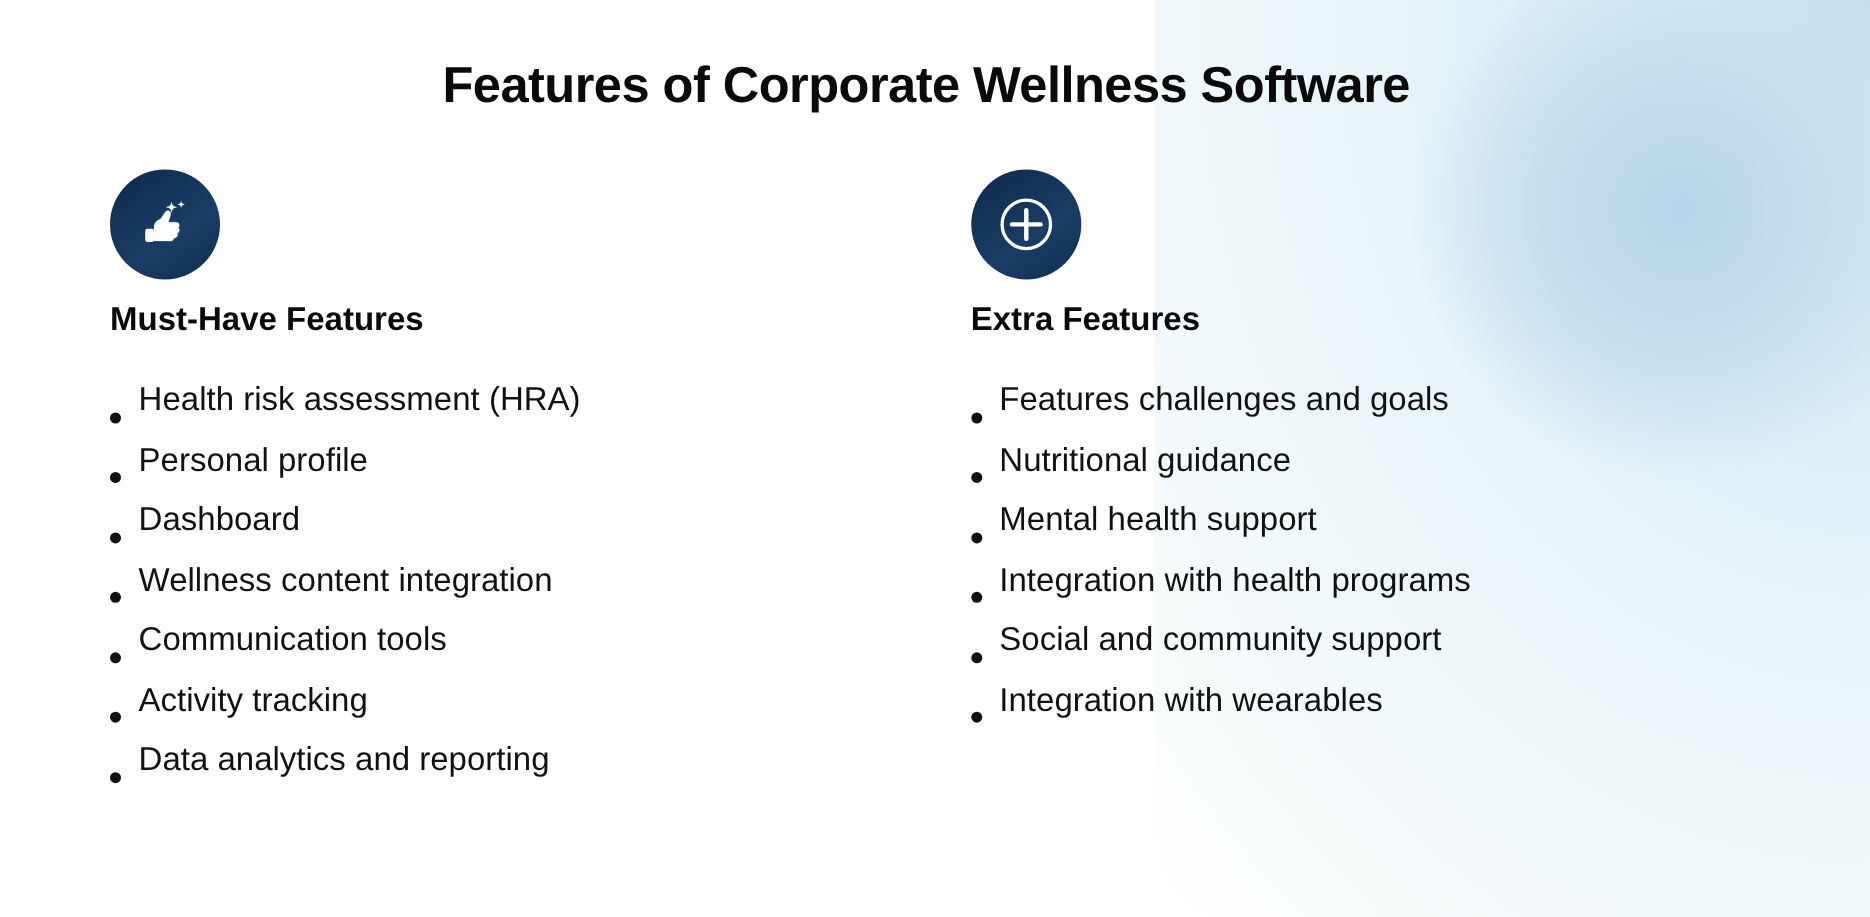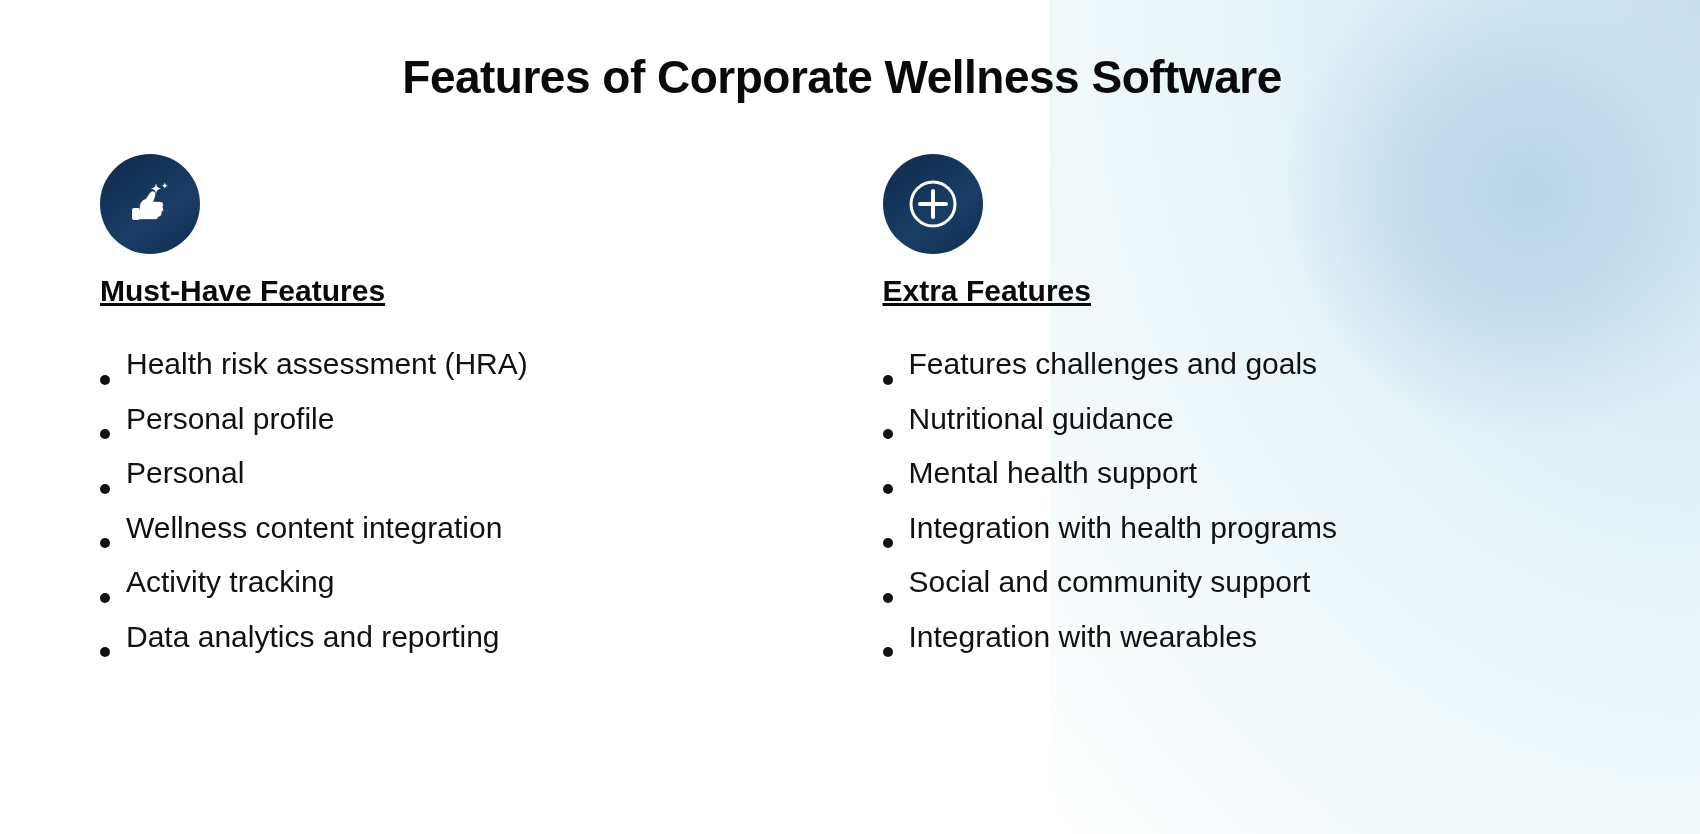--- a/index.html
+++ b/index.html
@@ -83,21 +83,20 @@
 
     .icon-circle svg {
       width: 54px;
       height: 54px;
     }
 
     .column-title {
       font-size: 30px;
       font-weight: 800;
       color: #0a0a0a;
-      text-decoration: underline;
     }
 
     .feature-list {
       list-style: none;
       padding-left: 20px;
     }
 
     .feature-list li {
       font-size: 30px;
       color: #111111;
@@ -159,25 +158,29 @@
         <li>
           <span class="bullet"></span>
           <span>Health risk assessment (HRA)</span>
         </li>
         <li>
           <span class="bullet"></span>
           <span>Personal profile</span>
         </li>
         <li>
           <span class="bullet"></span>
-          <span>Personal</span>
+          <span>Dashboard</span>
         </li>
         <li>
           <span class="bullet"></span>
           <span>Wellness content integration</span>
+        </li>
+        <li>
+          <span class="bullet"></span>
+          <span>Communication tools</span>
         </li>
         <li>
           <span class="bullet"></span>
           <span>Activity tracking</span>
         </li>
         <li>
           <span class="bullet"></span>
           <span>Data analytics and reporting</span>
         </li>
       </ul>

